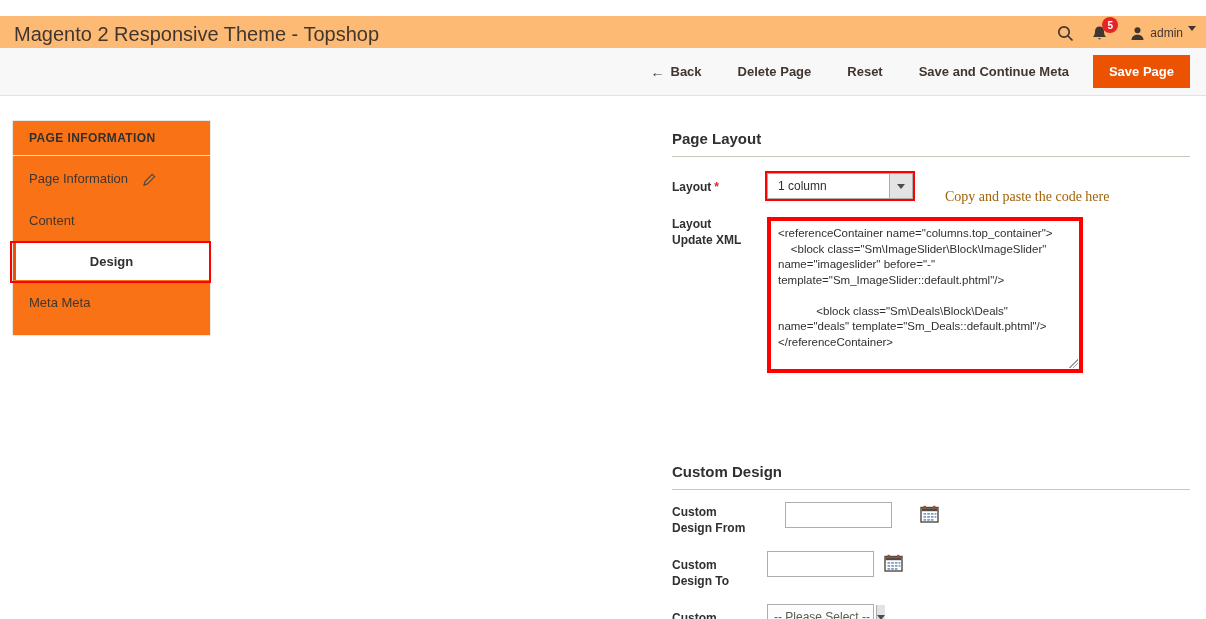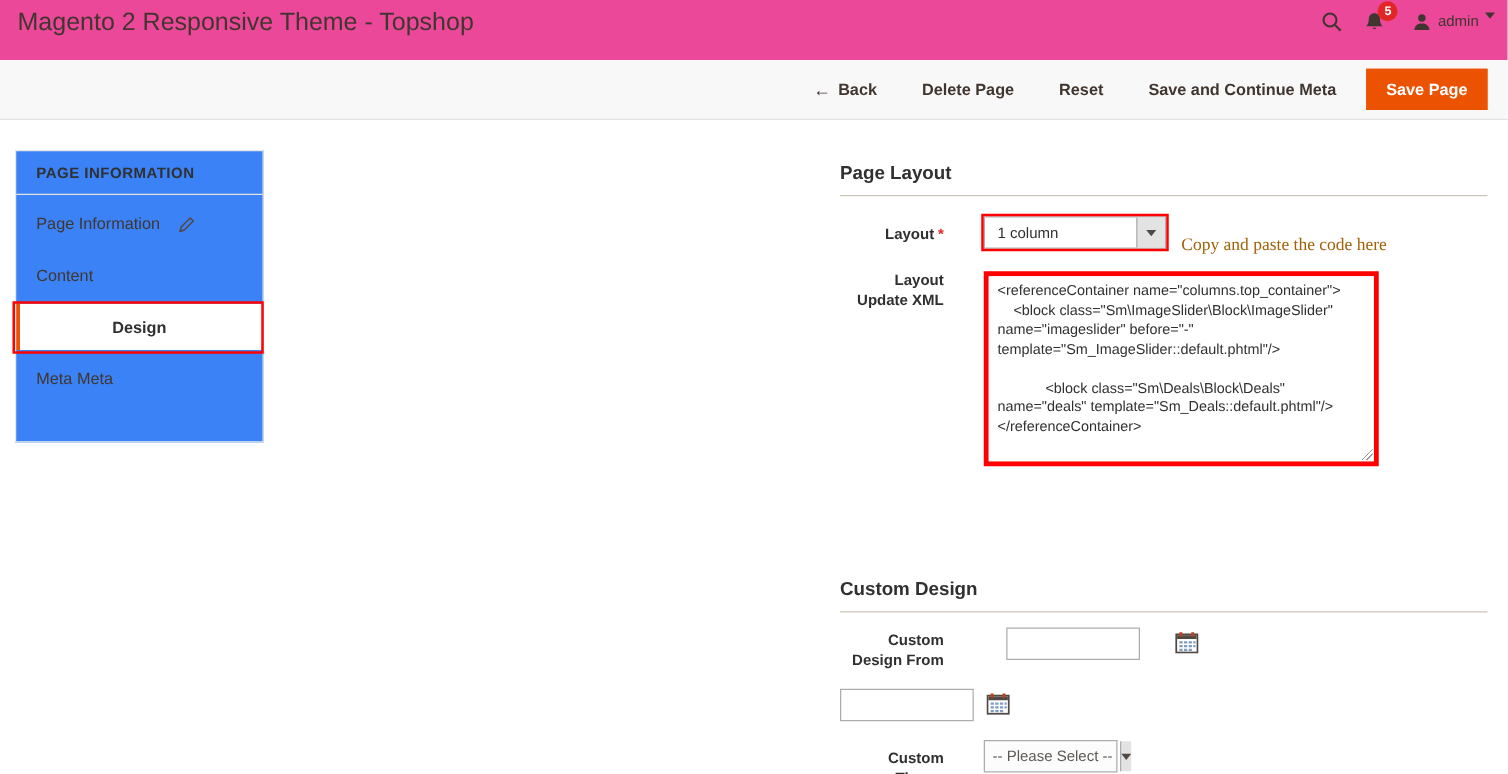--- a/index.html
+++ b/index.html
@@ -1,49 +1,49 @@
 <!DOCTYPE html>
 <html><head>
 <meta charset="utf-8">
 <style>
   * { margin:0; padding:0; box-sizing:border-box; }
   html,body { width:1206px; height:619px; background:#fff; font-family:"Liberation Sans", sans-serif; color:#41362f; overflow:hidden; }
 
   
-  .app-header { position:absolute; top:0; left:0; width:1206px; height:48px; background:#ec4899; }
+  .app-header { position:absolute; top:16px; left:0; width:1206px; height:48px; background:#fdba74; }
   .page-title { position:absolute; left:14px; top:7px; font-size:20px; font-weight:400; color:#41362f; }
   .hdr-icons { position:absolute; right:10px; top:0; height:34px; display:flex; align-items:center; }
   .icon-btn { width:34px; height:34px; display:flex; align-items:center; justify-content:center; cursor:pointer; position:relative; }
   .badge { position:absolute; top:1px; right:-2px; min-width:16px; height:16px; border-radius:8px; background:#e22626; color:#fff; font-size:10px; font-weight:bold; display:flex; align-items:center; justify-content:center; padding:0 4px; }
   .admin-block { display:flex; margin-left:14px; cursor:pointer; }
   .admin-name { font-size:12px; color:#41362f; margin-left:5px; }
   .caret { display:inline-block; width:0; height:0; border-left:4px solid transparent; border-right:4px solid transparent; border-top:5px solid #41362f; margin-left:5px; }
 
   
   .toolbar { position:absolute; top:48px; left:0; width:1206px; height:48px; background:#f8f8f8; border-bottom:1px solid #e3e3e3; display:flex; align-items:center; justify-content:flex-end; padding-right:16px; }
   .tb-btn { font-size:13px; font-weight:600; color:#41362f; background:none; border:none; cursor:pointer; margin-left:36px; font-family:inherit; display:flex; align-items:center; }
   .tb-btn .arrow { margin-right:6px; font-size:14px; }
   .tb-primary { background:#eb5202; color:#fff; padding:8px 15px; border:1px solid #eb5202; margin-left:24px; }
 
   
-  .sidebar { position:absolute; left:12px; top:120px; width:199px; background:#3b82f6; border:1px solid #e8e8e8; padding-bottom:32px; }
+  .sidebar { position:absolute; left:12px; top:120px; width:199px; background:#f97316; border:1px solid #e8e8e8; padding-bottom:14px; }
   .sb-header { padding:10px 16px; font-size:12px; font-weight:bold; letter-spacing:.4px; color:#303030; border-bottom:1px solid #e3e3e3; }
   .sb-item { position:relative; padding:11px 16px; font-size:13px; color:#41362f; cursor:pointer; margin-top:4px; }
   .sb-item.active { background:#fff; border-left:3px solid #eb5202; padding-left:13px; font-weight:600; color:#303030;text-align:center; }
   .annot-box { position:absolute; inset:-2px -1px -3px -6px; border:2px solid #ff0000; pointer-events:none; }
   .pencil { margin-left:10px; vertical-align:middle; }
 
   
   .main-section { position:absolute; left:672px; width:518px; }
   .sec-pl { top:130px; }
   .sec-cd { top:463px; }
   .sec-title { font-size:15px; font-weight:600; color:#303030; padding-bottom:9px; border-bottom:1px solid #cbc6ba; }
 
   .frm-row { display:flex; align-items:flex-start; margin-top:16px; }
-  .frm-label { width:83px; margin-right:32px; text-align:right; font-size:12px; font-weight:600; color:#303030; line-height:1.3; padding-top:7px; }
+  .frm-label { width:83px; margin-right:12px; font-size:12px; font-weight:600; color:#303030; line-height:1.3; padding-top:7px; }
   .req { color:#e22626; margin-left:3px; }
 
   .sel-wrap { display:flex; align-items:stretch; border:1px solid #adadad; background:#fff; height:26px; cursor:pointer; }
   .sel-text { font-size:12px; color:#303030; padding:0 10px; display:flex; align-items:center; flex:1; white-space:nowrap; }
   .sel-arrow { width:23px; background:#e3e3e3; border-left:1px solid #adadad; display:flex; align-items:center; justify-content:center; }
   .sel-arrow .caret { border-top-color:#514943; margin:0; }
   .red-outline { outline:2px solid #ff0000; }
 
   .annotation-text { position:absolute; left:273px; top:59px; font-family:"Liberation Serif", serif; font-size:14px; color:#a16207; white-space:nowrap; }
 
@@ -173,20 +173,21 @@
             <rect x="14.6" y="11" width="1.8" height="1.8"></rect>
           <rect x="3.5" y="14" width="2.6" height="1.8"></rect>
             <rect x="7.2" y="14" width="2.6" height="1.8"></rect>
             <rect x="10.9" y="14" width="2.6" height="1.8"></rect>
         </g>
       </svg>
     </button>
   </div>
 
   <div class="frm-row" style="margin-top:15px;">
+    <div class="frm-label">Custom Design To</div>
     <input class="txt-input" type="text" value="" style="">
     <button class="cal-btn">
       <svg width="19" height="18" viewBox="0 0 19 18">
         <rect x="1" y="2.5" width="17" height="14.5" fill="#fff" stroke="#514943" stroke-width="1.4"></rect>
         <rect x="1.7" y="3.2" width="15.6" height="3" fill="#514943"></rect>
         <rect x="3.5" y="0.8" width="2.4" height="3.4" fill="#b5441f"></rect>
         <rect x="13" y="0.8" width="2.4" height="3.4" fill="#b5441f"></rect>
         <g fill="#7e9dc0">
           <rect x="3.5" y="8" width="2.6" height="1.8"></rect>
             <rect x="7.2" y="8" width="2.6" height="1.8"></rect>

